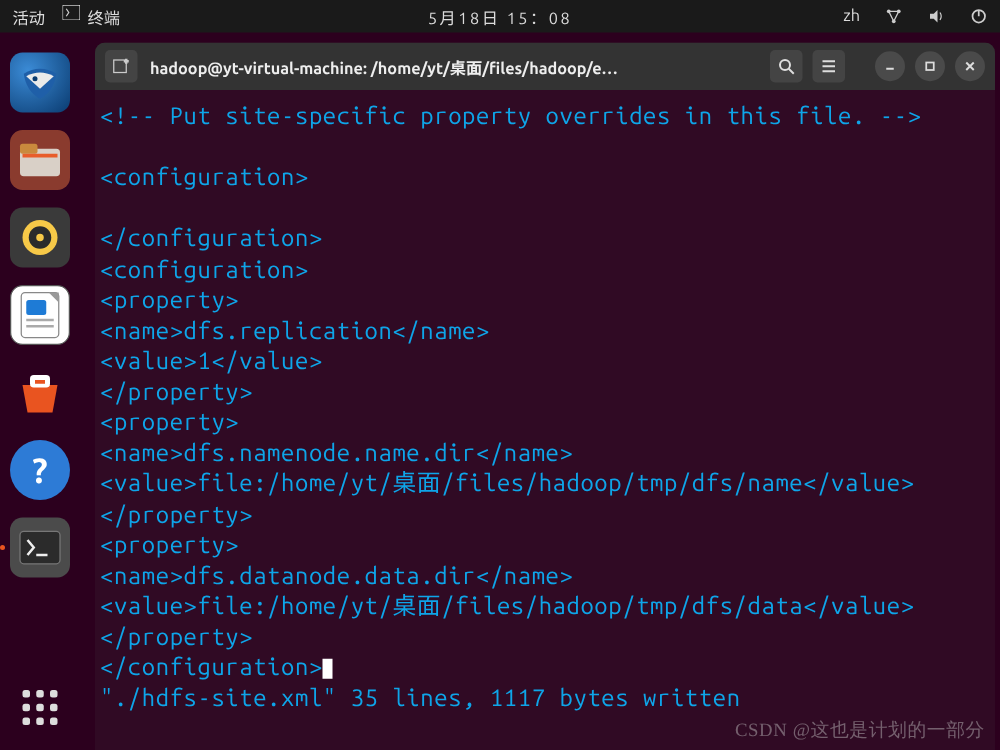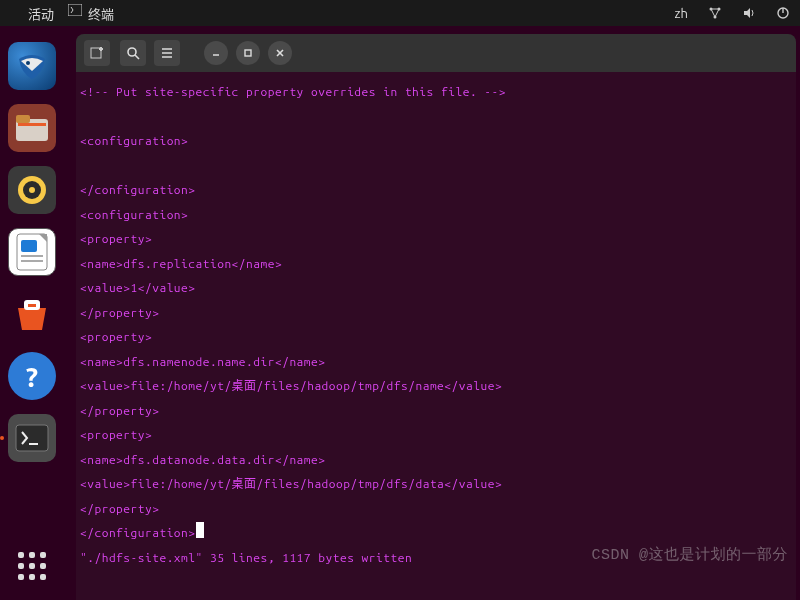--- a/index.html
+++ b/index.html
@@ -13,21 +13,21 @@
 .topbar {
   height: 26px;
   background: #1a1a1a;
   color: #dcdcdc;
   display: flex;
   align-items: center;
   font-size: 13px;
   padding: 0 10px;
   position: relative;
 }
-.topbar .left { display: flex; align-items: center; gap: 14px; margin-left: 18px; }
+.topbar .left { display: flex; align-items: center; gap: 14px; }
 .topbar .center { position: absolute; left: 50%; transform: translateX(-50%); letter-spacing: 2px; }
 .topbar .right { margin-left: auto; display: flex; align-items: center; gap: 20px; }
 .topbar .icon { display: inline-flex; }
 
 .dock {
   position: absolute;
   left: 0; top: 26px; bottom: 0;
   width: 64px;
   display: flex;
   flex-direction: column;
@@ -87,60 +87,61 @@
 .title {
   color: #eee; font-size: 13px; font-weight: bold;
   flex: 1;
   white-space: nowrap; overflow: hidden; text-overflow: ellipsis;
 }
 .tb-right { display: flex; gap: 8px; align-items: center; }
 
 .term {
   flex: 1;
   padding: 8px 4px 0 4px;
-  color: #d946ef;
+  color: #0ea5e9;
   font-family: "Ubuntu Mono", "Noto Sans Mono CJK SC", monospace;
-  font-size: 12px;
+  font-size: 19px;
   line-height: 24.5px;
   white-space: pre;
   letter-spacing: 0.5px;
   position: relative;
 }
 .cursor {
   display: inline-block;
   width: 8px; height: 16px;
   background: #fff;
   vertical-align: text-bottom;
   margin-bottom: 1px;
 }
 .watermark {
   position: absolute;
-  right: 12px; bottom: 36px;
+  right: 12px; bottom: 6px;
   color: rgba(200,200,200,0.45);
   font-size: 15px;
-  font-family: Liberation Mono, monospace;
+  font-family: Liberation Serif, serif;
   letter-spacing: 0.5px;
 }
 </style>
 </head>
 <body>
 
 <div class="topbar">
   <div class="left">
     <span>活动</span>
     <span style="display:flex;align-items:flex-start;gap:6px">
       <span>
         <svg width="14" height="12" viewBox="0 0 14 12">
             <rect x="0" y="0" width="14" height="12" rx="1" fill="none" stroke="#ccc" stroke-width="1"></rect>
             <path d="M3 3 L5 6 L3 9" stroke="#ccc" stroke-width="1" fill="none"></path>
           </svg>
       </span>
       <span>终端</span>
     </span>
   </div>
+  <div class="center">5月18日 15：08</div>
   <div class="right">
     <span>zh</span>
     <span class="icon">
       <svg width="14" height="14" viewBox="0 0 14 14">
           <circle cx="3" cy="3" r="1.5" fill="#ccc"></circle>
           <circle cx="11" cy="3" r="1.5" fill="#ccc"></circle>
           <circle cx="7" cy="11" r="1.5" fill="#ccc"></circle>
           <path d="M3 3 L11 3 L7 11 Z" stroke="#ccc" stroke-width="1" fill="none"></path>
         </svg>
     </span>
@@ -222,20 +223,21 @@
 
 <div class="window">
   <div class="titlebar">
     <div class="tb-btn">
       <svg width="16" height="16" viewBox="0 0 16 16">
           <rect x="2" y="3" width="10" height="10" fill="none" stroke="#ccc"></rect>
           <line x1="10" y1="4" x2="14" y2="4" stroke="#ccc" stroke-width="2"></line>
           <line x1="12" y1="2" x2="12" y2="6" stroke="#ccc" stroke-width="2"></line>
         </svg>
     </div>
+    <div class="title">hadoop@yt-virtual-machine: /home/yt/桌面/files/hadoop/e…</div>
     <div class="tb-right">
       <div class="tb-btn">
         <svg width="14" height="14" viewBox="0 0 14 14">
             <circle cx="6" cy="6" r="4" stroke="#ddd" stroke-width="1.6" fill="none"></circle>
             <line x1="9" y1="9" x2="13" y2="13" stroke="#ddd" stroke-width="1.6"></line>
           </svg>
       </div>
       <div class="tb-btn">
         <svg width="14" height="14" viewBox="0 0 14 14">
             <line x1="2" y1="3" x2="12" y2="3" stroke="#ddd" stroke-width="1.6"></line>

